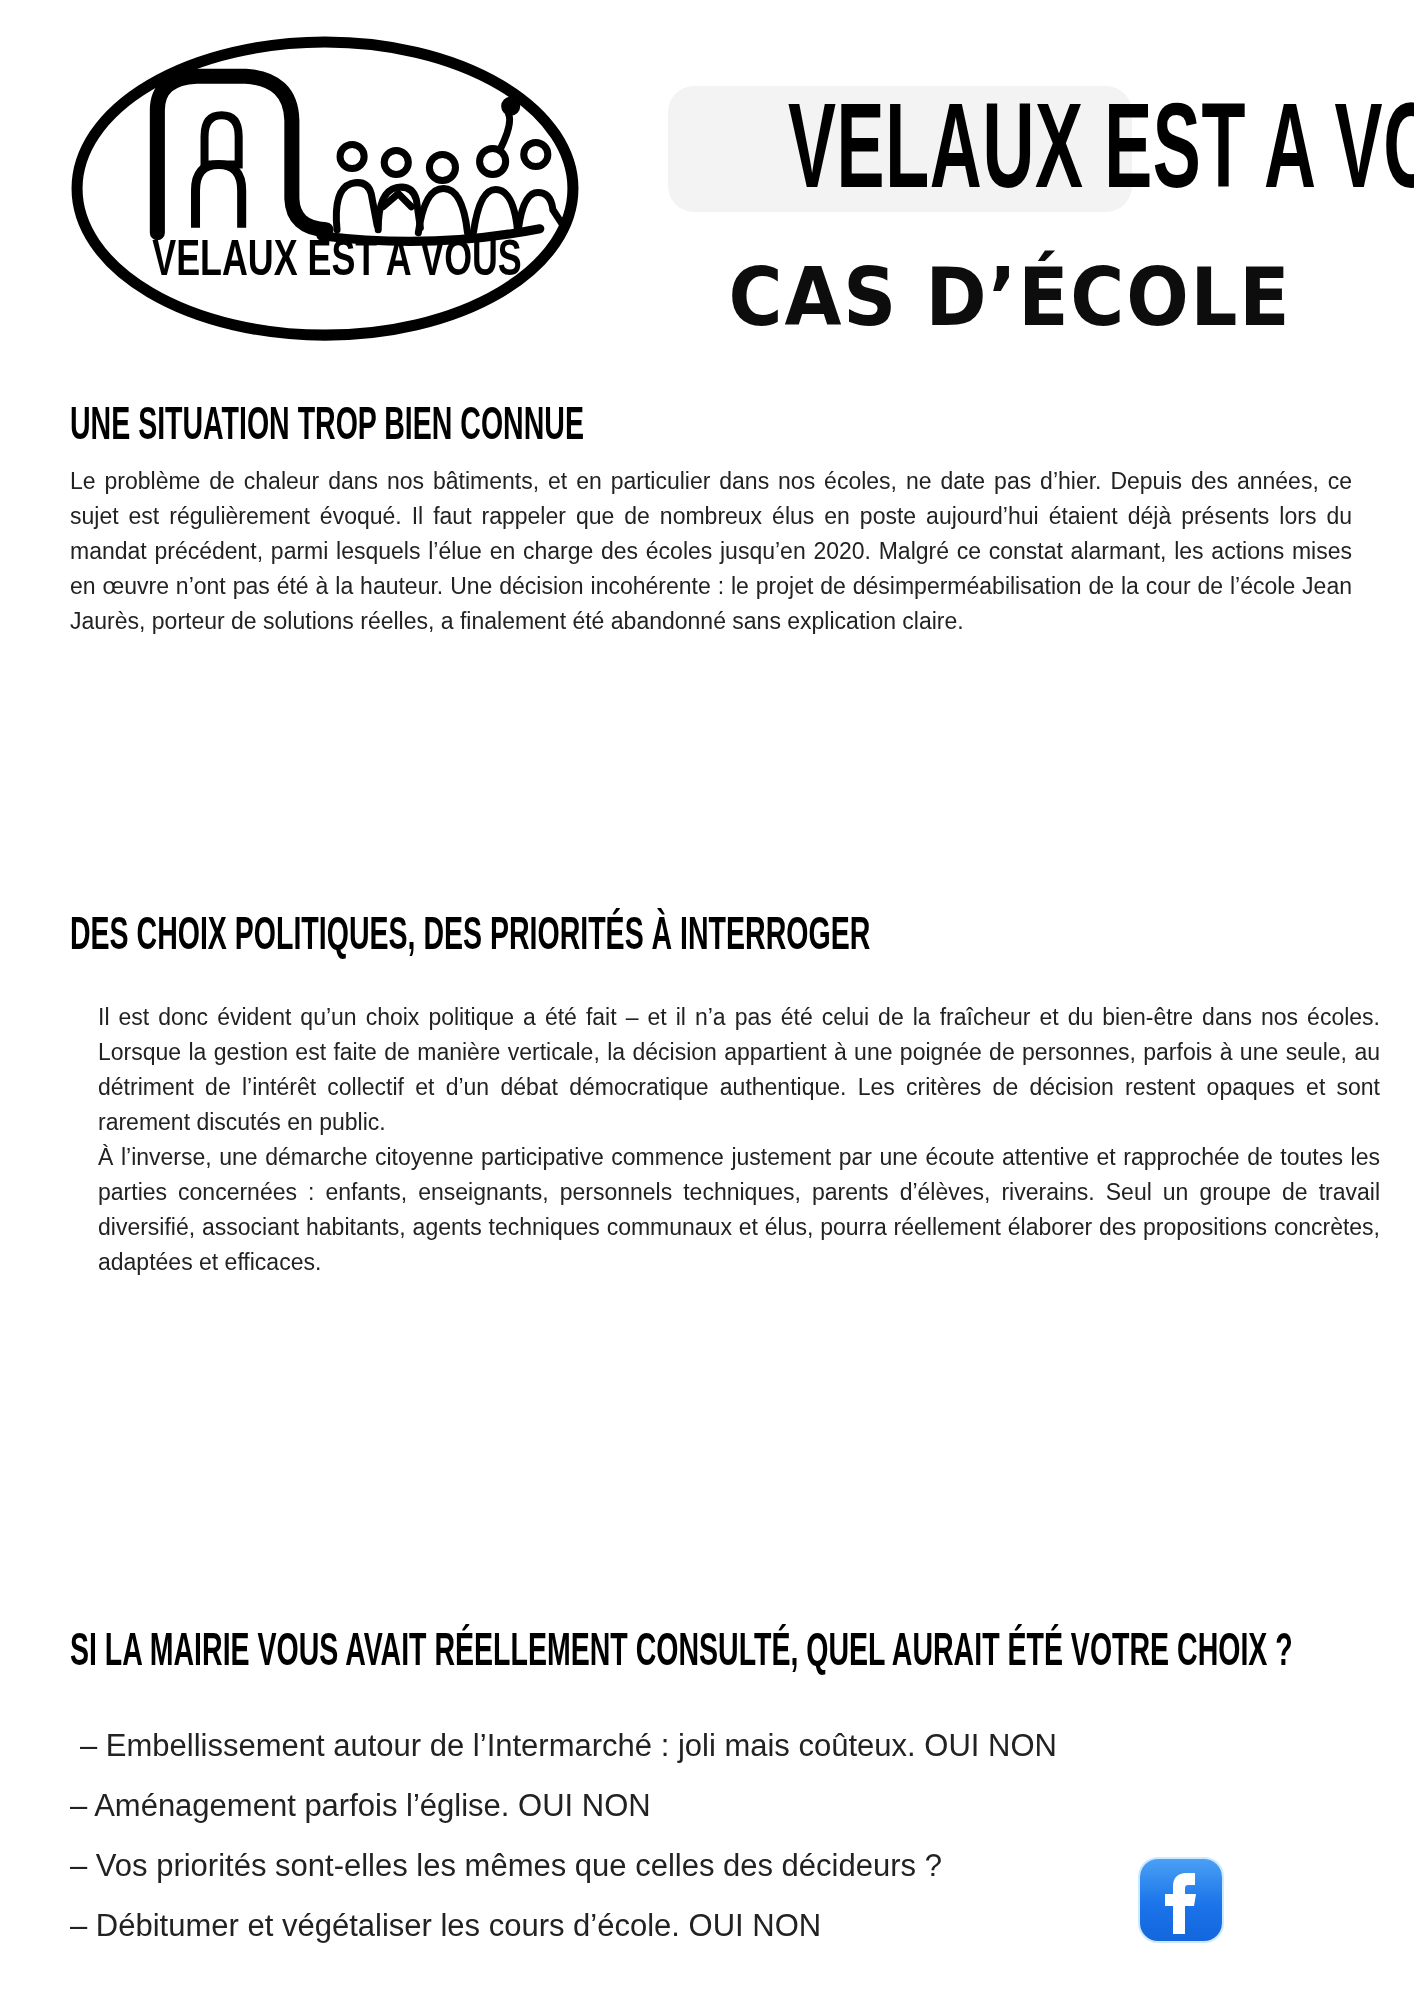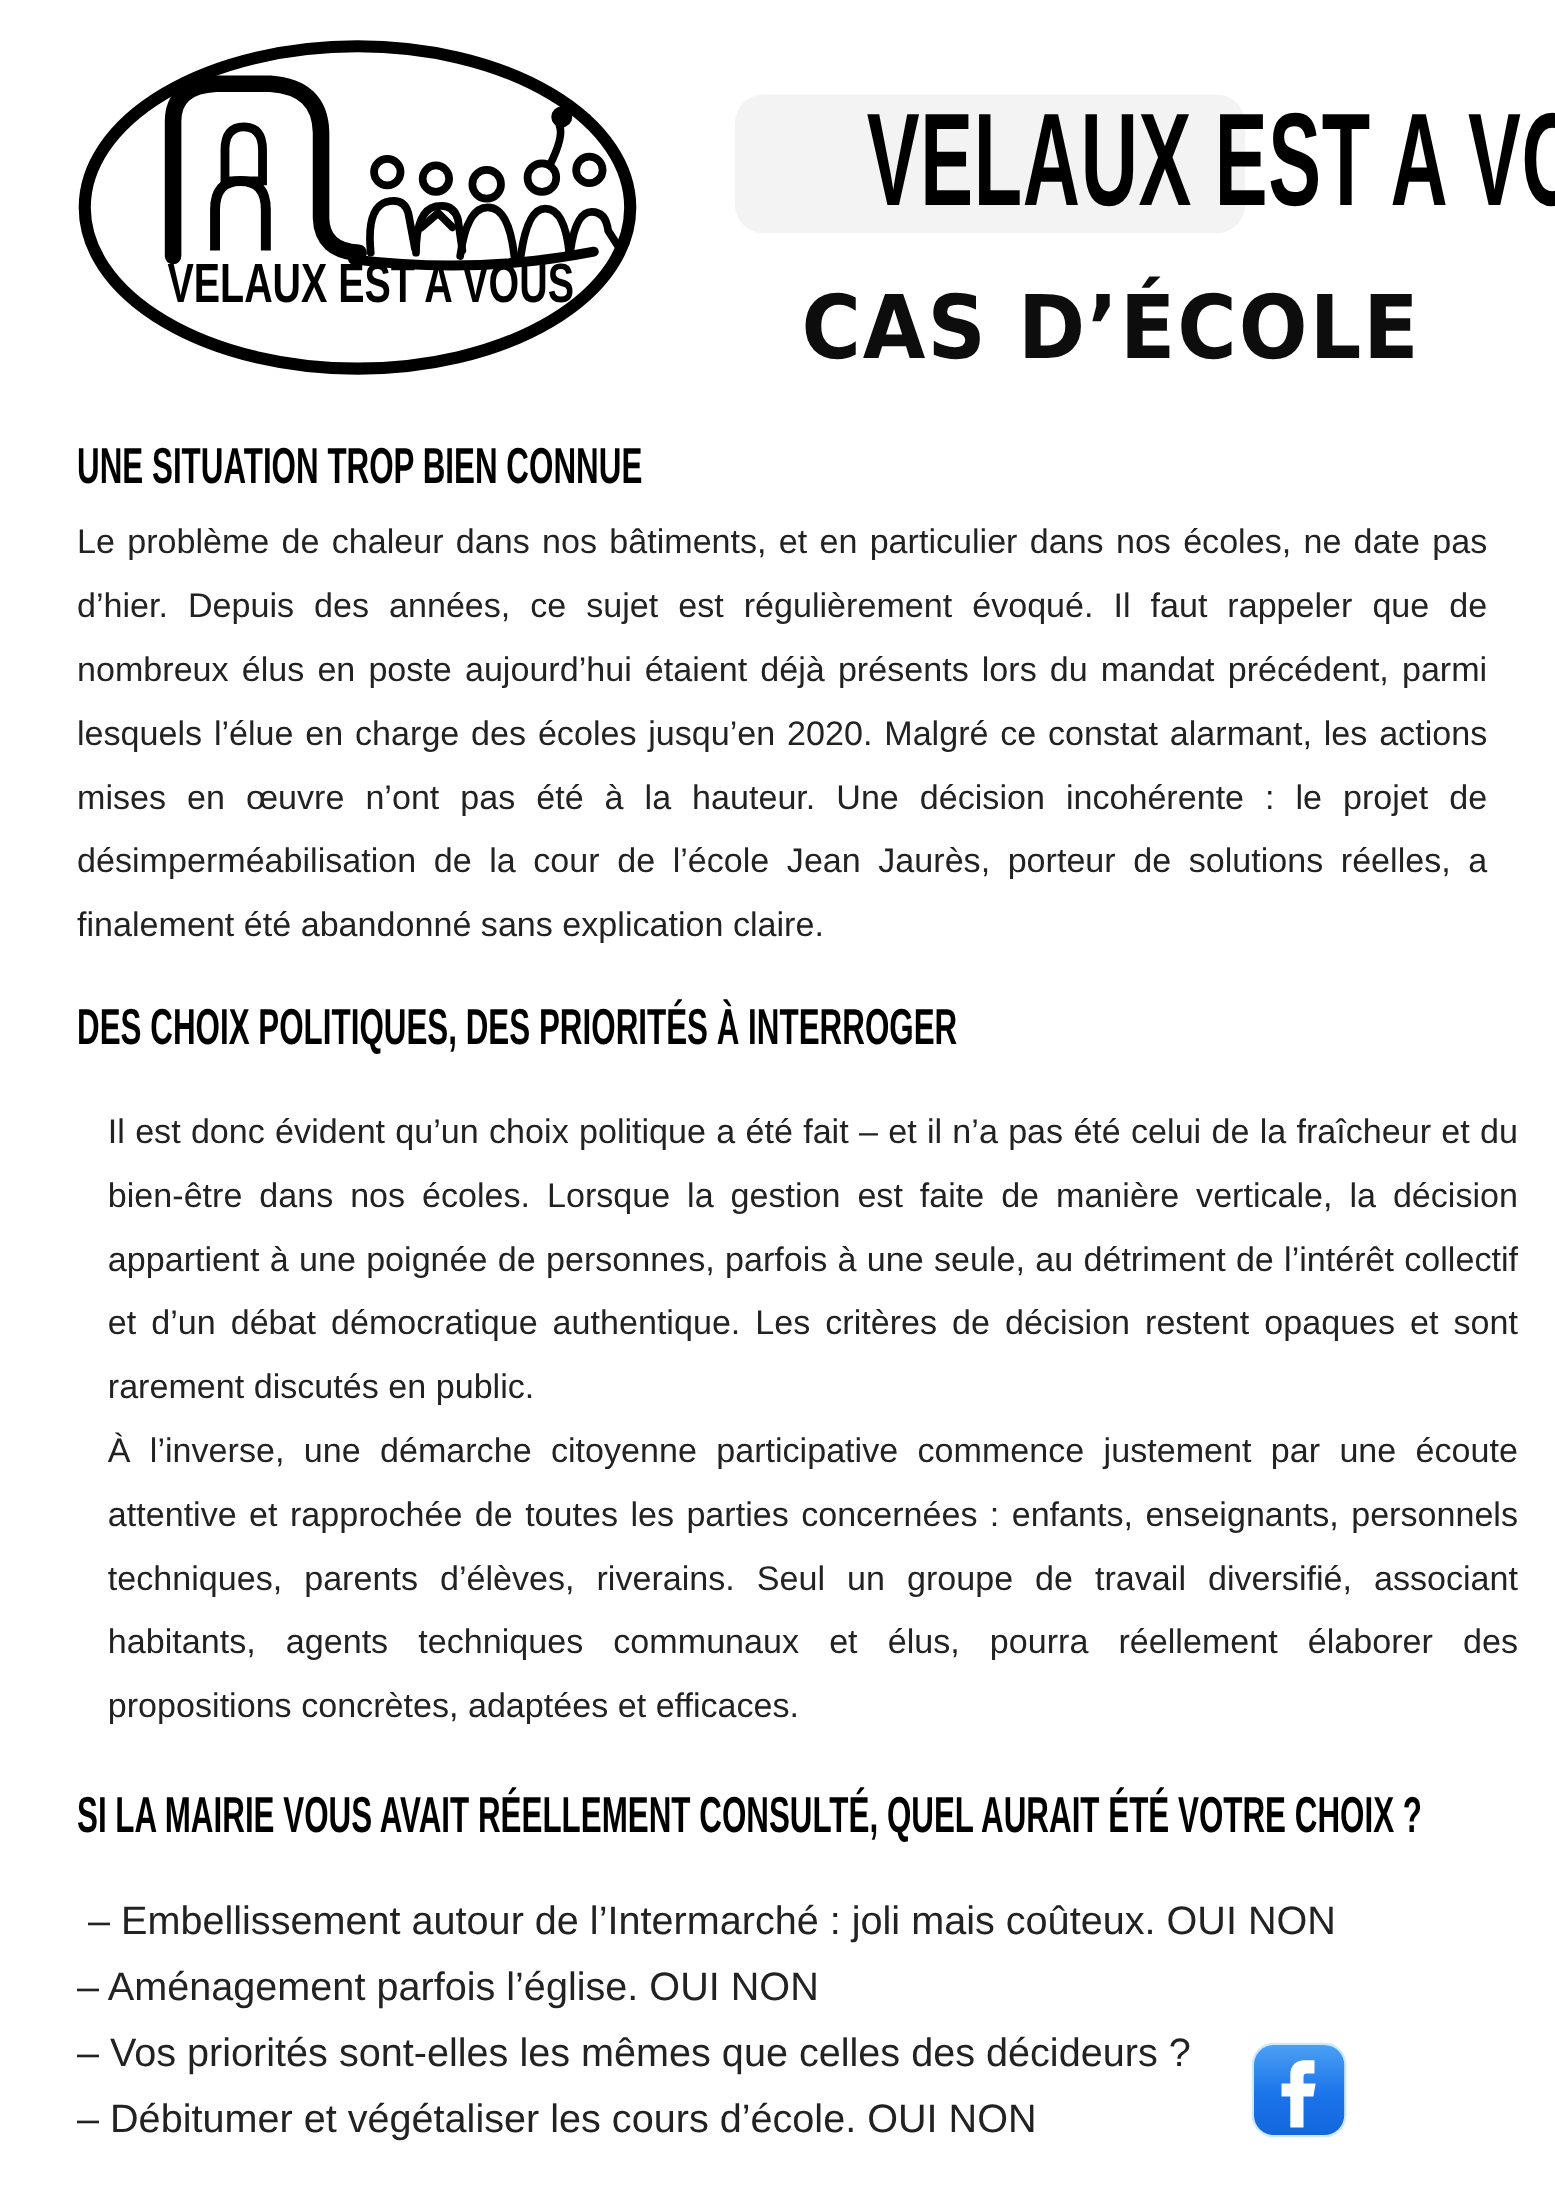--- a/index.html
+++ b/index.html
@@ -41,28 +41,28 @@
     transform:scaleX(0.62);transform-origin:0 50%;
   }
   .h-1{top:398px;}
   .h-2{top:908px;}
   .h-3{top:1624px;}
   .body-block{position:absolute;left:70px;width:1282px;}
   .b-1{top:464px;}
   .b-2{top:1000px;margin-left:28px;}
   .body-block p{
     margin:0;
-    font-size:31px;line-height:58px;
+    font-size:23px;line-height:35px;
     text-align:justify;color:#222;
   }
   
   .choice-list{position:absolute;left:70px;top:1716px;width:1100px;
     list-style:none;margin:0;padding:0;}
   .choice-list li{
-    font-size:36px;line-height:60px;color:#222;white-space:nowrap;
+    font-size:31px;line-height:60px;color:#222;white-space:nowrap;
   }
   .choice-list li:first-child{padding-left:10px;}
   
   .fb{
     position:absolute;left:1140px;top:1859px;width:82px;height:82px;
     border-radius:18px;
     background:linear-gradient(180deg,#4aa0f4 0%,#1b74ea 55%,#1466dc 100%);
     box-shadow:0 0 0 2px rgba(160,215,255,.55);
     cursor:pointer;
   }

